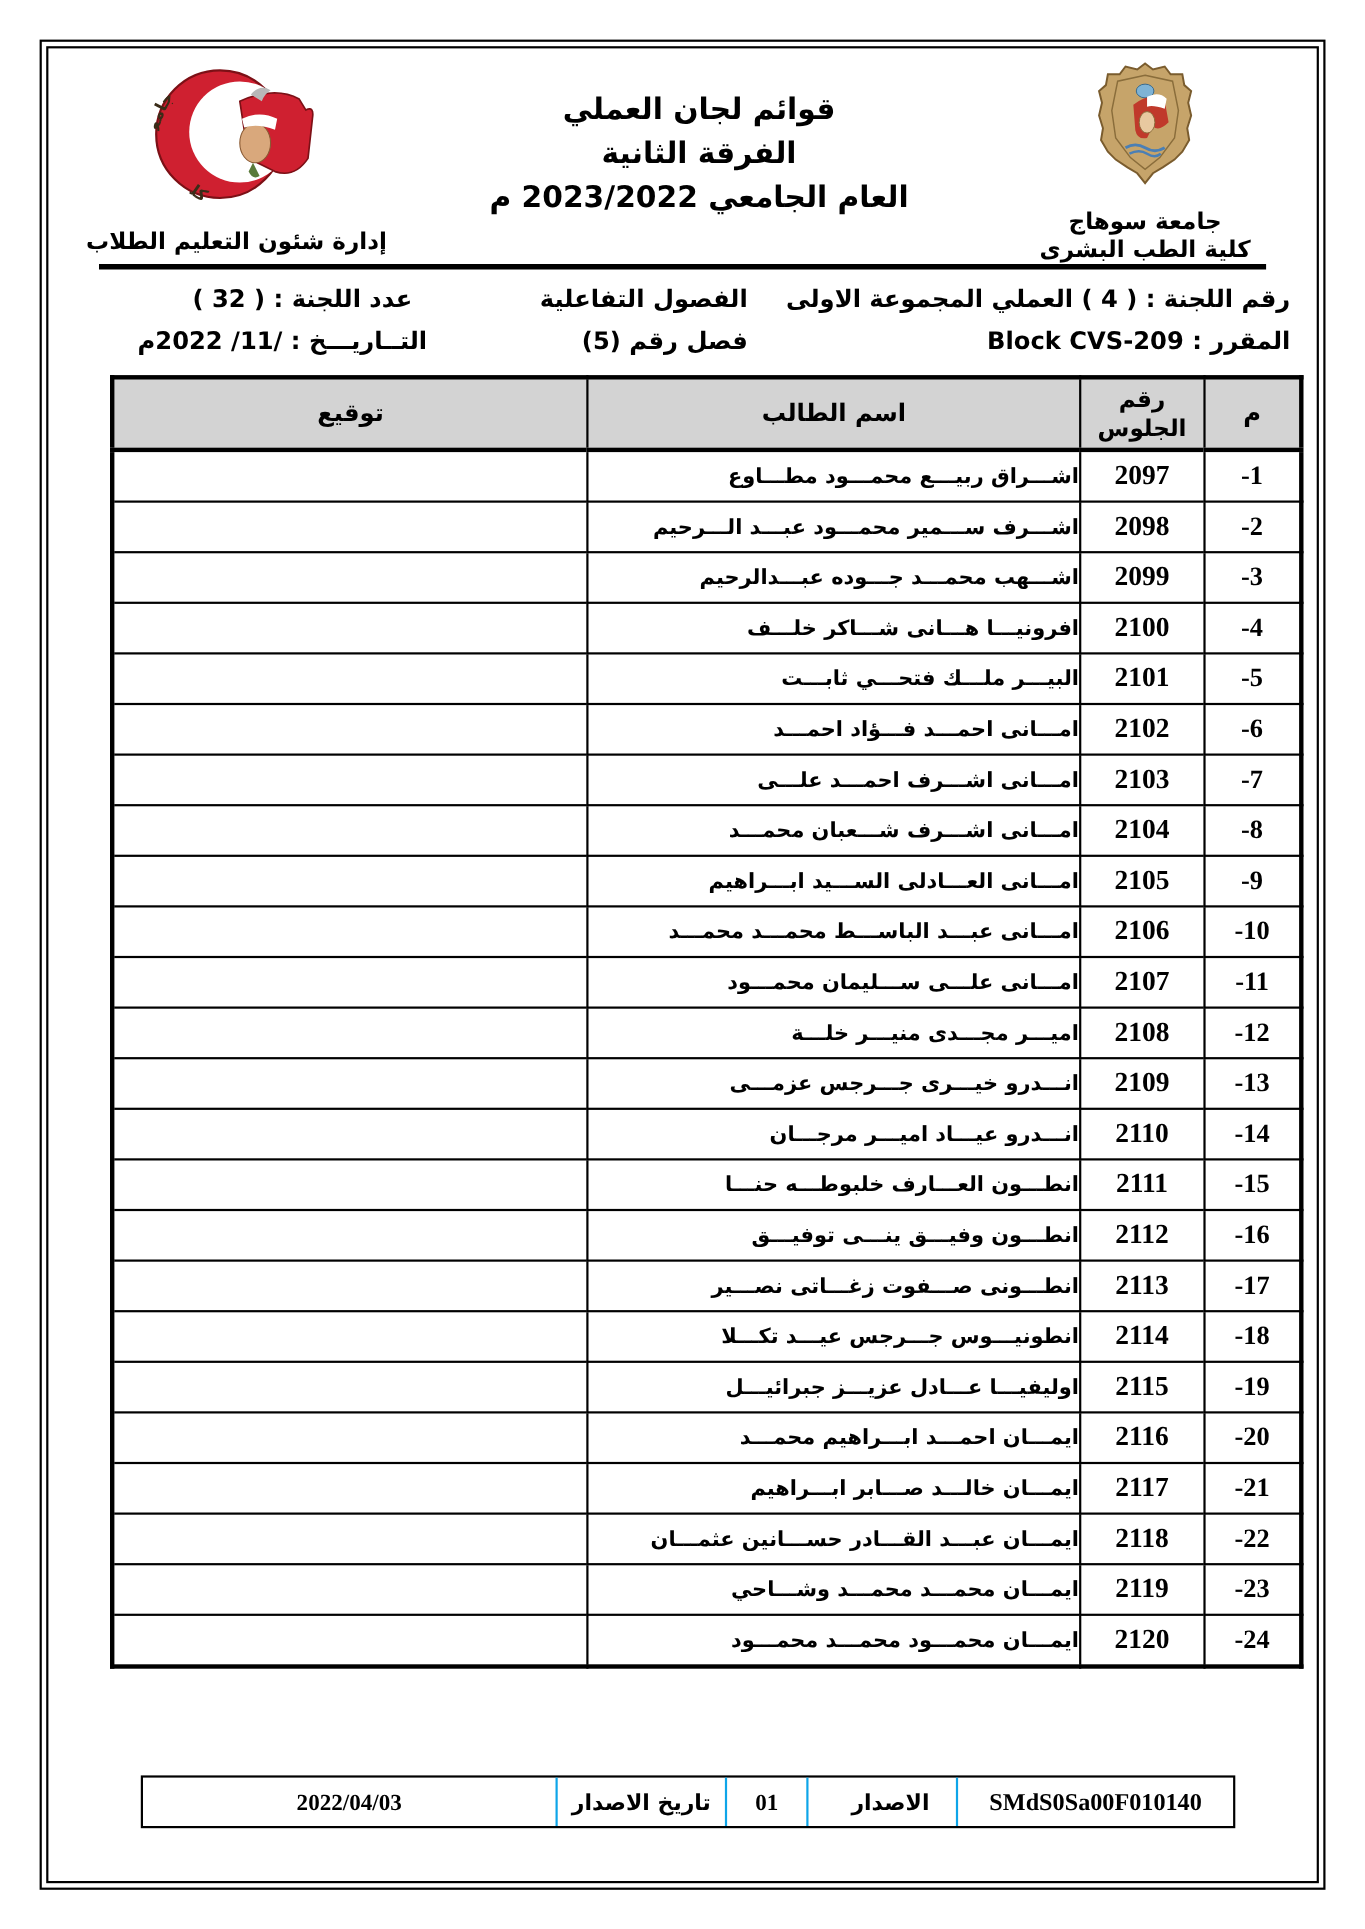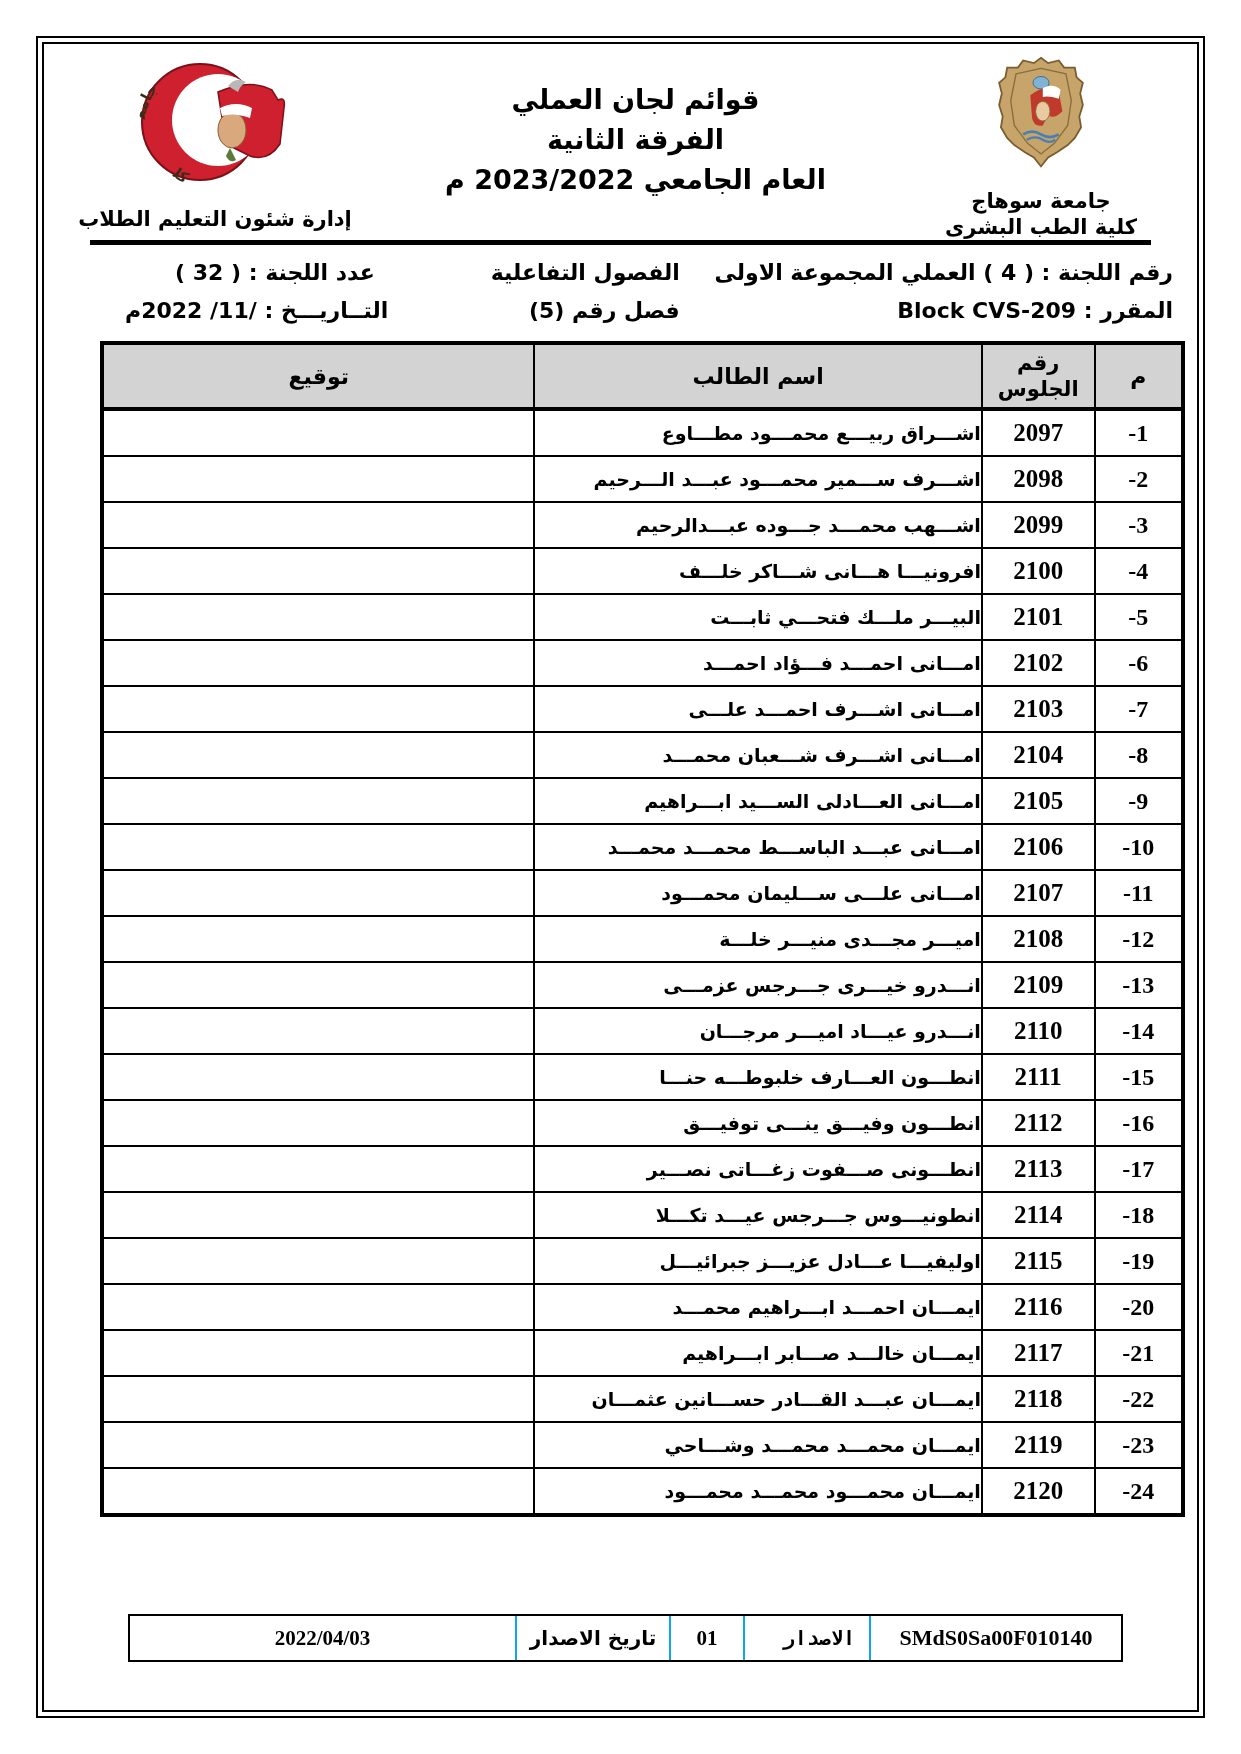--- a/index.html
+++ b/index.html
@@ -43,21 +43,21 @@
 
   
   .footer-table{position:absolute;bottom:46px;right:68px;left:78px;height:44px;
                 border:2px solid #000;display:flex;direction:rtl;align-items:stretch;
                 font-weight:bold;font-size:20px;}
   .fcell{display:flex;align-items:center;justify-content:center;}
   .fcell:not(:first-child){border-left:0;}
   .fcell + .fcell{border-right:2px solid #0ea5e9;}
   .f-label1{flex:0 0 258px;justify-content:flex-start;padding-right:14px;}
   .f-code{flex:0 0 250px;font-family:"Liberation Serif","DejaVu Serif",serif;font-size:22px;direction:ltr;}
-  .f-issue-l{flex:0 0 110px;justify-content:flex-start;padding-right:14px;font-family:Liberation Mono, monospace;}
+  .f-issue-l{flex:0 0 110px;justify-content:flex-start;padding-right:24px;}
   .f-issue-v{flex:0 0 72px;font-family:"Liberation Serif","DejaVu Serif",serif;font-size:21px;direction:ltr;}
   .f-date-l{flex:0 0 152px;}
   .f-date-v{flex:1;font-family:"Liberation Serif","DejaVu Serif",serif;font-size:21px;direction:ltr;}
 </style>
 </head>
 <body>
 
 <div class="page">
   <div class="frame-outer">
     <div class="frame-inner"></div>

